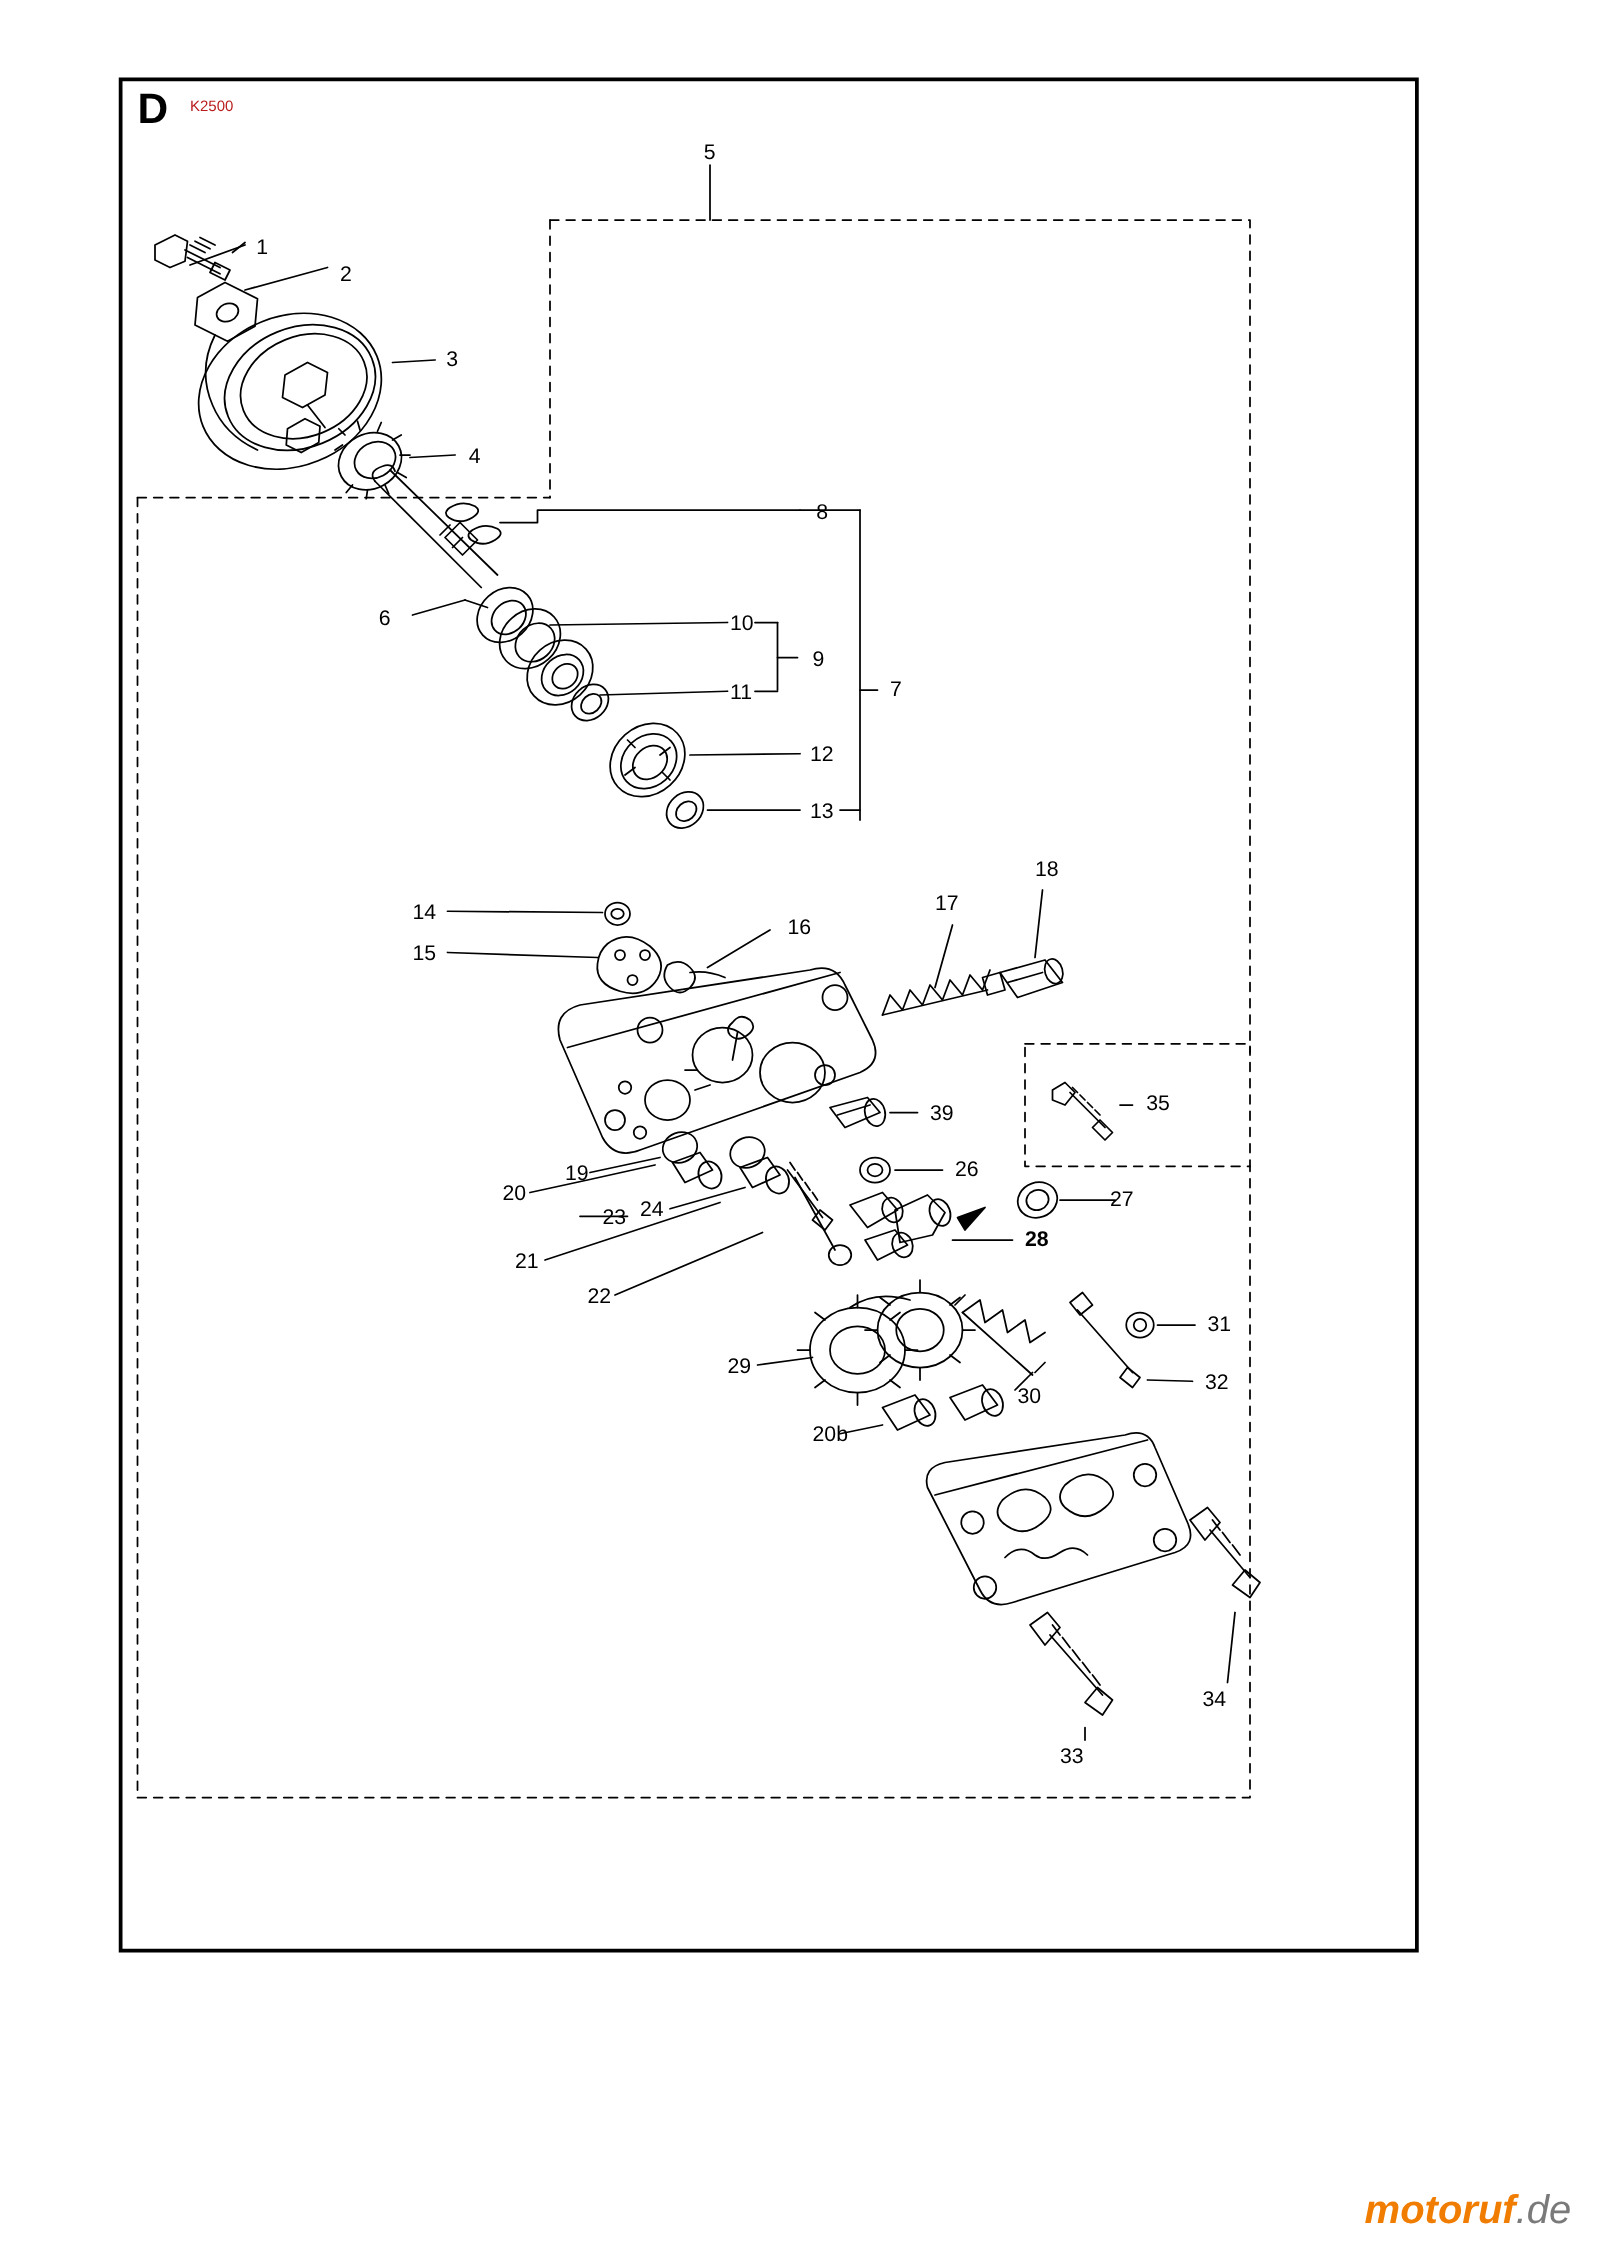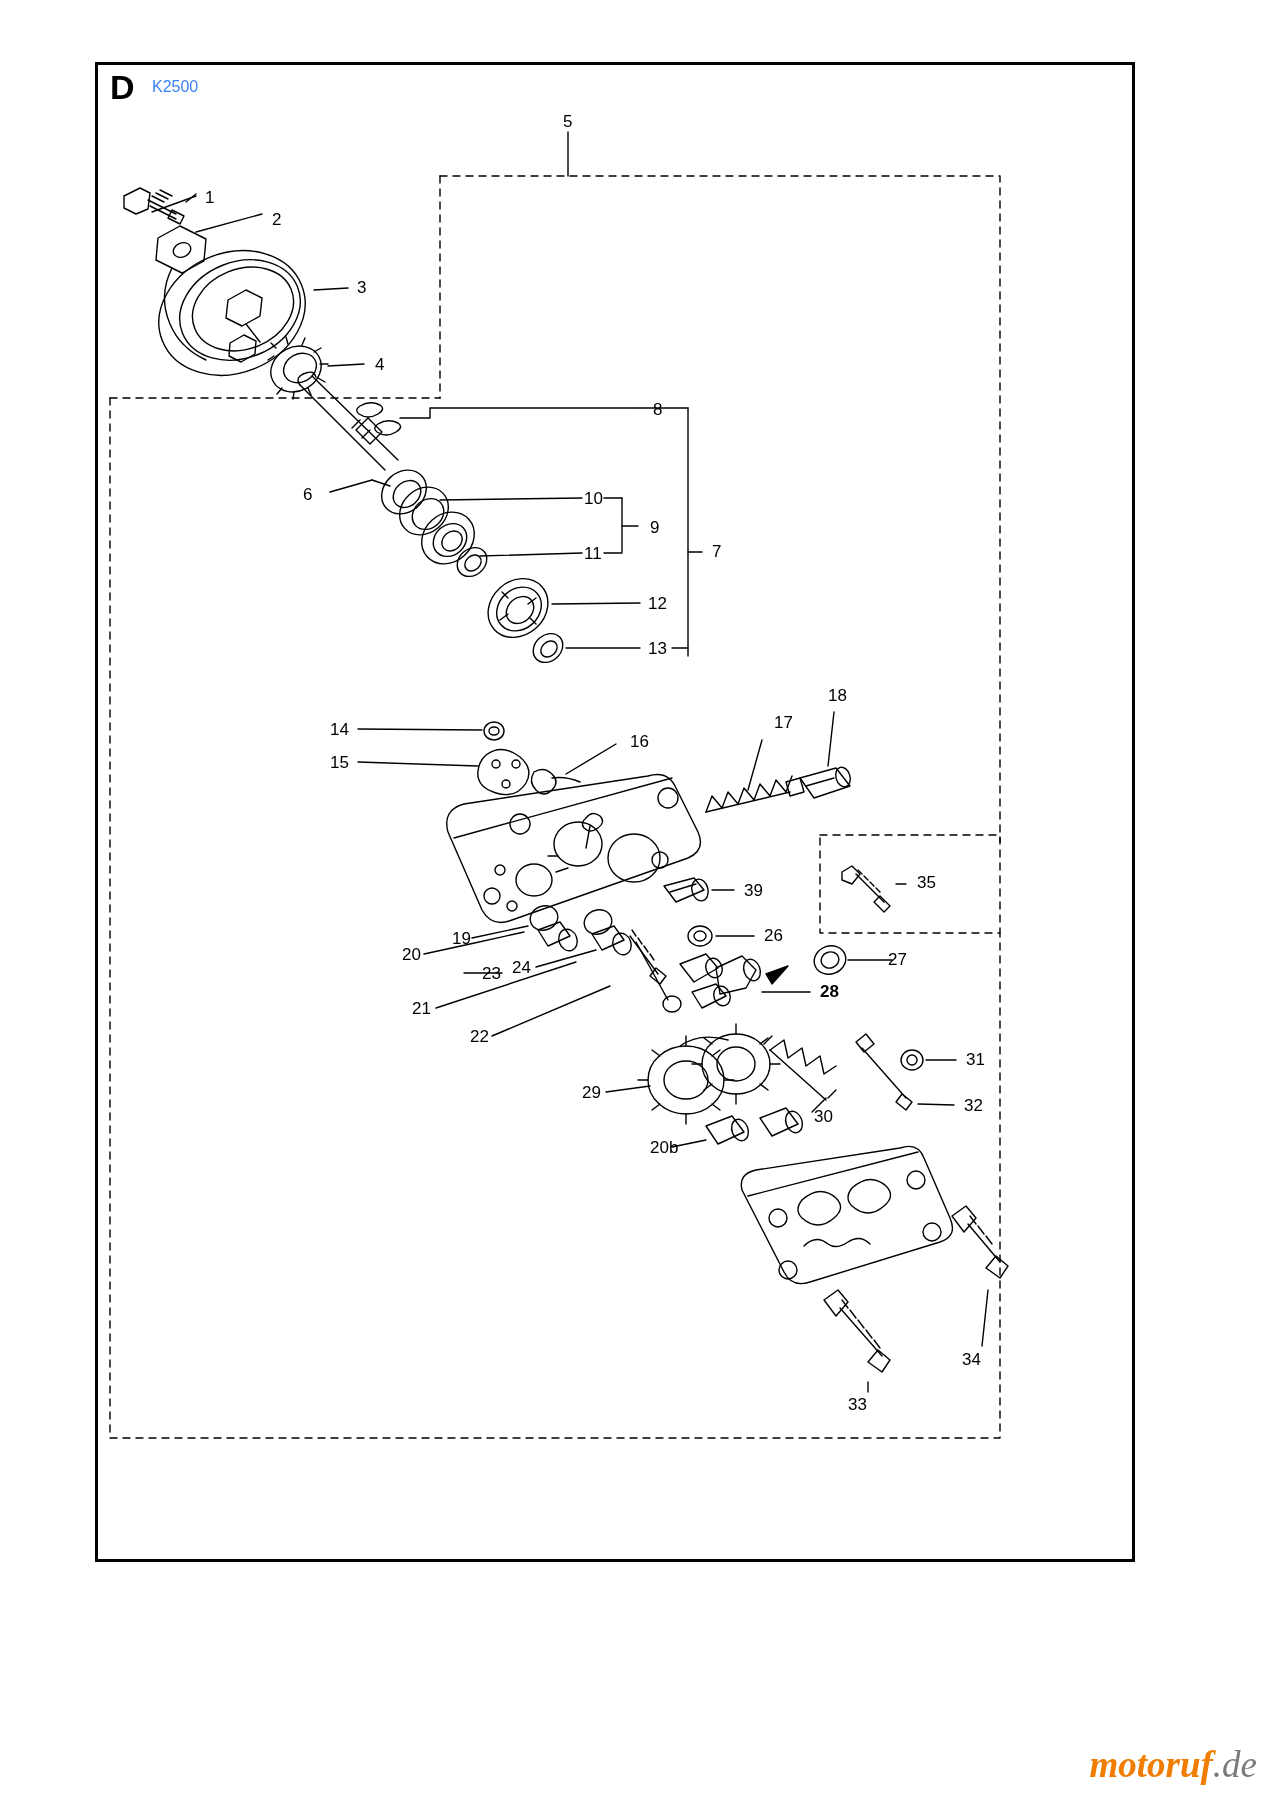--- a/index.html
+++ b/index.html
@@ -1,23 +1,23 @@
 <!DOCTYPE html>
 <html><head>
 <meta charset="utf-8">
 <style>
   html,body{margin:0;padding:0;background:#ffffff;}
   body{width:1285px;height:1800px;position:relative;font-family:"Liberation Sans",sans-serif;}
   #page{position:absolute;left:0;top:0;width:1285px;height:1800px;overflow:hidden;background:#fff;}
   #frame{position:absolute;left:95px;top:62px;width:1040px;height:1500px;border:3px solid #000;box-sizing:border-box;}
   #section-letter{position:absolute;left:110px;top:70px;font-size:34px;font-weight:bold;color:#000;line-height:1;}
-  #model-label{position:absolute;left:152px;top:78px;font-size:16px;color:#3b82f6;}
+  #model-label{position:absolute;left:152px;top:78px;font-size:12px;color:#b91c1c;}
   svg#art{position:absolute;left:0;top:0;width:1285px;height:1800px;}
   .num{position:absolute;font-size:17px;color:#000;font-family:"Liberation Sans",sans-serif;}
-  #watermark{position:absolute;right:28px;bottom:14px;font-size:37px;font-style:italic;font-family:Liberation Serif, serif;}
+  #watermark{position:absolute;right:28px;bottom:14px;font-size:32px;font-style:italic;font-family:Liberation Sans, sans-serif;}
   #watermark .m{color:#f07d00;font-weight:bold;}
   #watermark .d{color:#7a7a7a;}
 </style>
 </head>
 <body>
 
 <div id="page">
 
   <div id="frame"></div>
   <div id="section-letter">D</div>
@@ -313,21 +313,21 @@
   <div class="num" style="left:712px;top:542px;">7</div>
   <div class="num" style="left:653px;top:400px;">8</div>
   <div class="num" style="left:650px;top:518px;">9</div>
   <div class="num" style="left:584px;top:489px;">10</div>
   <div class="num" style="left:584px;top:544px;">11</div>
   <div class="num" style="left:648px;top:594px;">12</div>
   <div class="num" style="left:648px;top:639px;text-align:center;">13</div>
   <div class="num" style="left:330px;top:720px;">14</div>
   <div class="num" style="left:330px;top:753px;">15</div>
   <div class="num" style="left:630px;top:732px;">16</div>
-  <div class="num" style="left:774px;top:713px;">17</div>
+  <div class="num" style="left:748px;top:713px;">17</div>
   <div class="num" style="left:828px;top:686px;">18</div>
   <div class="num" style="left:452px;top:929px;">19</div>
   <div class="num" style="left:402px;top:945px;">20</div>
   <div class="num" style="left:412px;top:999px;">21</div>
   <div class="num" style="left:470px;top:1027px;">22</div>
   <div class="num" style="left:442px;top:964px;margin-left:40px;">23</div>
   <div class="num" style="left:512px;top:958px;">24</div>
   <div class="num" style="left:744px;top:881px;">39</div>
   <div class="num" style="left:764px;top:926px;">26</div>
   <div class="num" style="left:888px;top:950px;">27</div>

